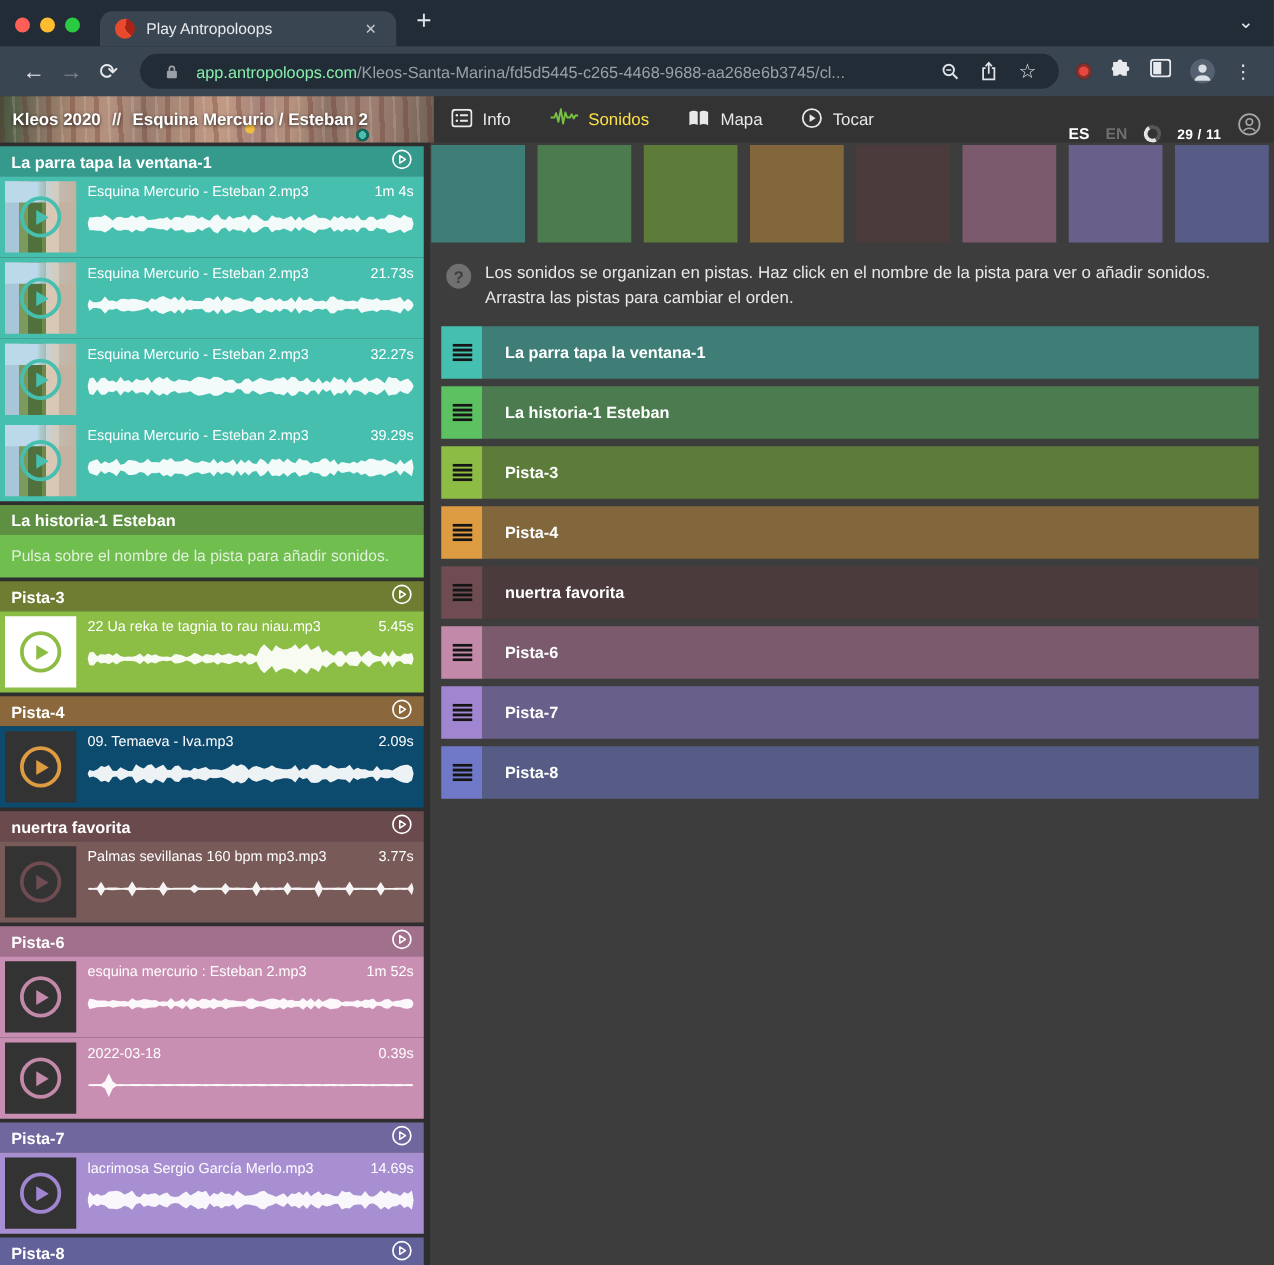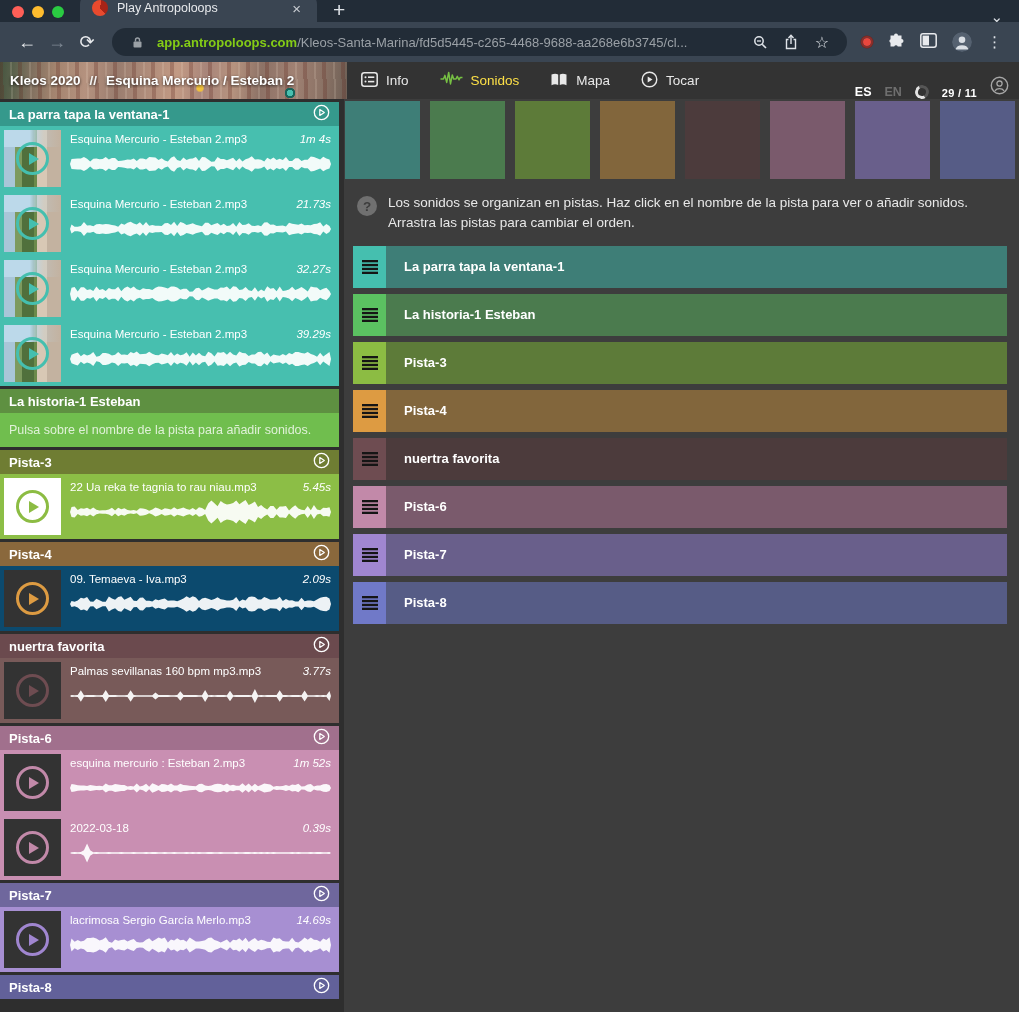--- a/index.html
+++ b/index.html
@@ -6,42 +6,42 @@
   html,body { margin:0; padding:0; }
   body {
     width:1019px; height:1012px; overflow:hidden;
     background:#3d3d3d;
     font-family:"Liberation Sans", sans-serif;
     -webkit-font-smoothing:antialiased;
   }
   .window { width:1019px; height:1012px; display:flex; flex-direction:column; }
 
   
-  .tabstrip { height:22px; background:#222c37; display:flex; align-items:flex-end; position:relative; flex:none; }
+  .tabstrip { height:37px; background:#222c37; display:flex; align-items:flex-end; position:relative; flex:none; }
   .traffic { display:flex; gap:8px; padding:0 16px 0 12px; align-self:center; margin-top:2px; }
   .light { width:12px; height:12px; border-radius:50%; }
   .light.red { background:#ff5f57; } .light.yellow { background:#febc2e; } .light.green { background:#2acb42; }
   .tab { height:28px; width:237px; background:#3a4552; border-radius:10px 10px 0 0;
          display:flex; align-items:center; padding:0 12px; gap:9px; }
   .favicon { width:16px; height:16px; border-radius:50%; flex:none;
              background:conic-gradient(from 140deg, #e84a2e 0 230deg, #a82417 230deg 360deg); }
   .tab-title { color:#e8eaed; font-size:12.5px; flex:1; white-space:nowrap; overflow:hidden; }
   .tab-close { color:#c7cbd1; font-size:15px; line-height:1; padding:2px 4px; cursor:default; }
   .newtab { color:#dfe3e8; font-size:21px; font-weight:300; margin:0 0 3px 16px; align-self:center; }
   .tab-chevron { position:absolute; right:16px; top:8px; color:#dfe3e8; font-size:15px; }
 
   
   .toolbar { height:40px; background:#3a4552; display:flex; align-items:center; padding:0 12px; flex:none; }
   .nav-btn { width:30px; height:30px; display:flex; align-items:center; justify-content:center;
              color:#e8eaed; font-size:18px; flex:none; }
   .nav-btn.disabled { color:#7e8893; }
   .urlbar { width:735px; height:28px; background:#222c37; border-radius:14px; margin-left:10px;
             display:flex; align-items:center; padding:0 14px; gap:9px; }
   .url-text { font-size:13px; color:#9aa0a6; flex:1; white-space:nowrap; overflow:hidden; }
-  .url-text .domain { color:#84cc16; font-weight:700; }
+  .url-text .domain { color:#86efac; font-weight:400; }
   .url-icon { display:flex; align-items:center; justify-content:center; width:22px; flex:none; color:#dfe3e8; }
   .star-glyph { font-size:16px; color:#dfe3e8; }
   .ext-icons { display:flex; align-items:center; gap:15px; margin-left:14px; }
   .record-dot { width:12px; height:12px; border-radius:50%; background:#e8473e; border:2.5px solid #8b2f2b; background-clip:padding-box; box-shadow:0 0 0 0.5px #6c2421; }
   .avatar-wrap { width:20px; height:20px; border-radius:50%; overflow:hidden; display:block; }
   .kebab { color:#dfe3e8; font-size:15px; letter-spacing:0; }
 
   
   .app-header { height:37px; background:#333333; position:relative; display:flex; align-items:center; flex:none; }
   .header-photo { position:absolute; left:0; top:0; width:347px; height:37px; overflow:hidden;
@@ -86,21 +86,21 @@
   .thumb.white { background:#ffffff; }
   .thumb.dark { background:#333333; }
   .play-ring { position:absolute; inset:0; margin:auto; width:33px; height:33px; border-radius:50%;
                border:3.5px solid; display:flex; align-items:center; justify-content:center; z-index:2; }
   .play-tri { width:0; height:0; border-top:6.5px solid transparent; border-bottom:6.5px solid transparent;
               border-left-width:10px; border-left-style:solid; margin-left:3px; }
   .clip-body { flex:1; min-width:0; margin:0 4px 0 9px; display:flex; flex-direction:column; }
   .clip-top { display:flex; justify-content:space-between; gap:8px; color:#fff; font-size:11.5px;
               line-height:14px; margin-top:2px; }
   .clip-title { white-space:nowrap; overflow:hidden; text-overflow:ellipsis; }
-  .clip-dur { flex:none;font-style:italic; }
+  .clip-dur { flex:none; }
   .wave { width:100%; height:30px; margin-top:3px; display:block; }
 
   
   .main { flex:1; background:#3d3d3d; padding:2px 0 0 1px; overflow:hidden; }
   .swatches { display:flex; gap:10px; height:78px; }
   .swatch { width:75px; height:78px; flex:none; }
   .help { display:flex; gap:11px; margin:14px 0 0 12px; max-width:660px; }
   .help-icon { width:20px; height:20px; flex:none; border-radius:50%; background:#707070; color:#3d3d3d;
                font-weight:700; font-size:13.5px; display:flex; align-items:center; justify-content:center; margin-top:3px; }
   .help-text { color:#e8e8e8; font-size:13.5px; line-height:1.5; }

